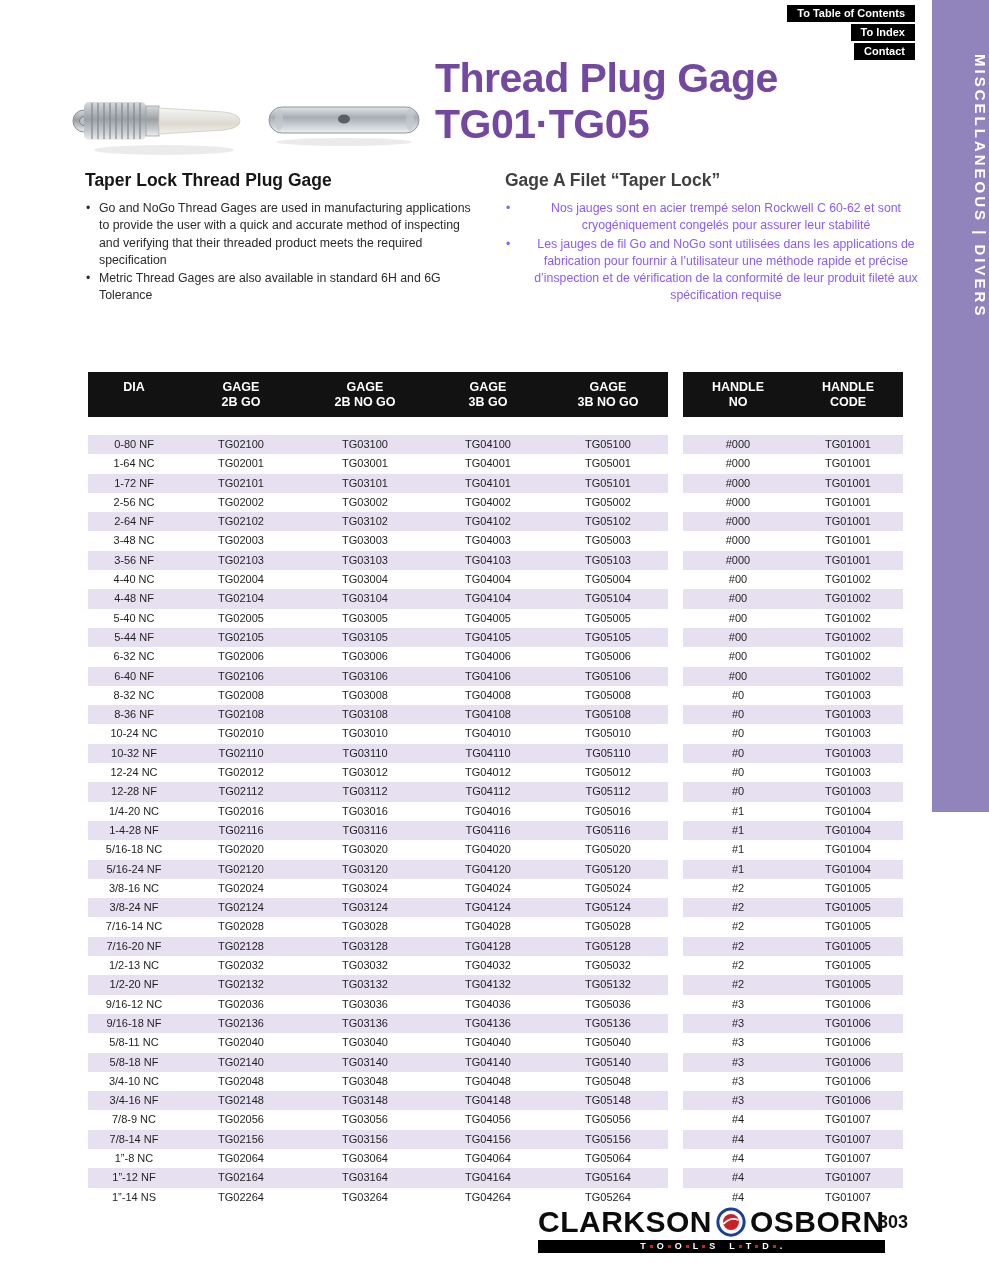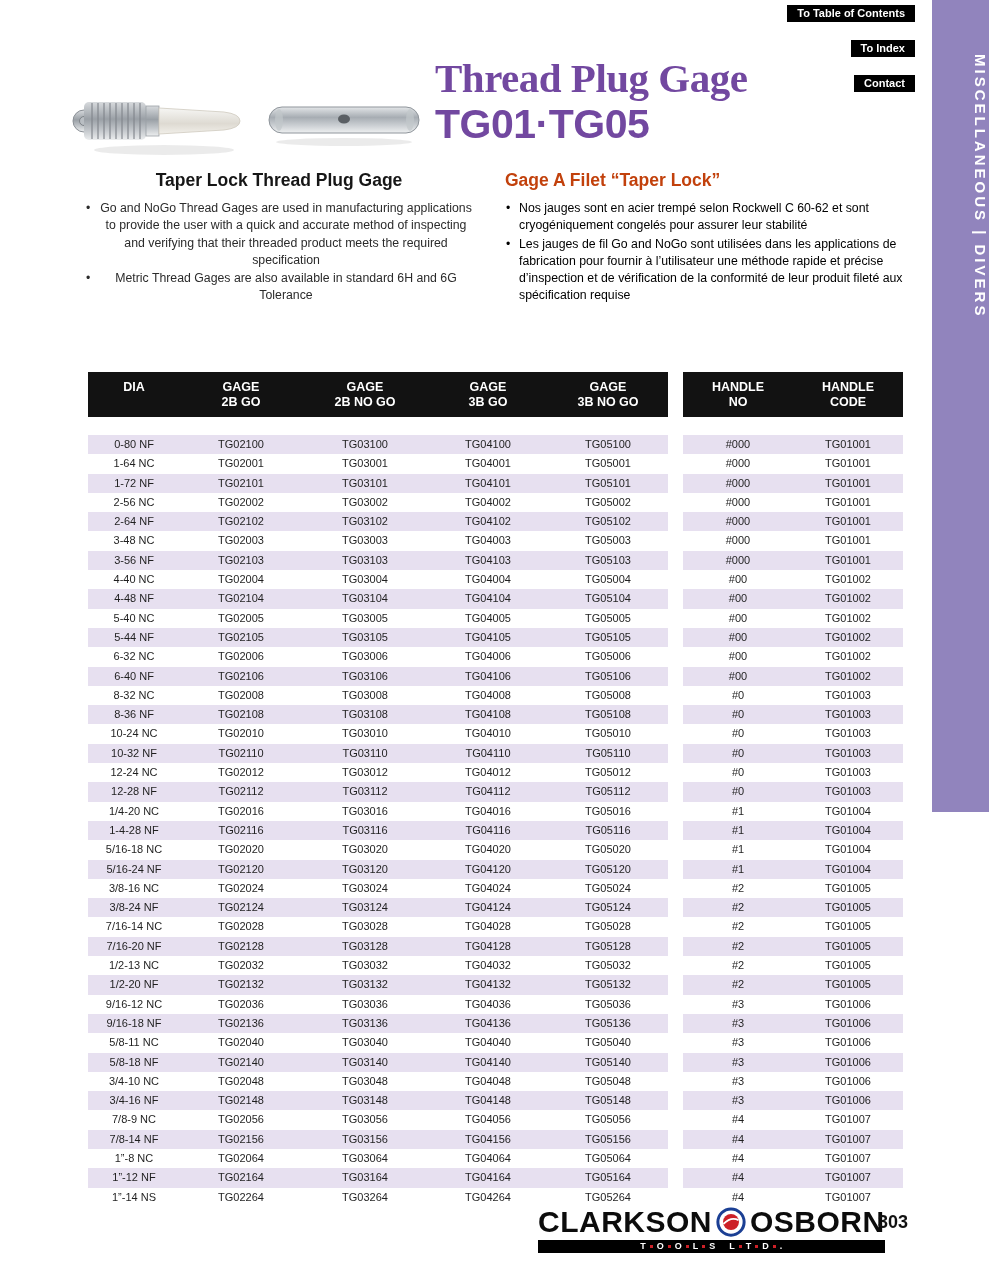--- a/index.html
+++ b/index.html
@@ -4,43 +4,43 @@
 <style>
   html,body{margin:0;padding:0;}
   body{width:989px;height:1280px;background:#ffffff;font-family:"Liberation Sans",sans-serif;position:relative;overflow:hidden;}
   .page{position:absolute;inset:0;}
 
   
   .sidebar{position:absolute;top:0;right:0;width:57px;height:812px;background:#9184bd;}
   .sidebar-text{writing-mode:vertical-rl;color:#ffffff;font-weight:bold;font-size:15px;letter-spacing:3px;margin:54px auto 0;text-align:left;white-space:nowrap;display:block;width:100%;text-align:center;}
 
   
-  .nav{position:absolute;top:5px;right:74px;display:flex;flex-direction:column;align-items:flex-end;gap:18px;}
+  .nav{position:absolute;top:5px;right:74px;display:flex;flex-direction:column;align-items:flex-end;gap:2px;}
   .nav-btn{background:#000;color:#fff;font-size:11px;font-weight:bold;padding:2px 10px 3px;cursor:pointer;white-space:nowrap;}
 
   
   .photos{position:absolute;left:72px;top:86px;display:flex;align-items:center;}
 
   
   .title{position:absolute;left:435px;top:56px;color:#7248a0;font-weight:bold;line-height:1.12;letter-spacing:-0.5px;}
-  .title .t1{font-size:41px;font-family:Liberation Serif, serif;}
+  .title .t1{font-size:41px;}
   .title .t2{font-size:41px;}
 
   
   .cols{position:absolute;left:85px;top:170px;width:848px;display:flex;}
-  .col-en{width:388px;margin-right:32px;text-align:center;}
+  .col-en{width:388px;margin-right:32px;}
   .col-fr{width:428px;}
   .col h2{margin:0 0 9px;font-size:17.5px;}
   .col-en h2{color:#161616;}
-  .col-fr h2{color:#c2410c;}
+  .col-fr h2{color:#404040;}
   .col ul{list-style:none;margin:0;padding:0;}
   .col li{position:relative;padding-left:14px;font-size:12.3px;line-height:17.3px;margin-bottom:1px;}
   .col li::before{content:"\2022";position:absolute;left:1px;top:0;}
   .col-en li{color:#2b2b2b;}
-  .col-fr li{color:#000000;}
+  .col-fr li{color:#8b5cf6;text-align:center;}
 
   
   .gagetable{position:absolute;left:88px;top:372px;width:815px;}
   .grid{display:grid;grid-template-columns:92px 122px 126px 120px 120px 15px 110px 110px;}
   .thead .hcell{background:#121212;color:#fff;text-align:center;padding:8px 0 7px;}
   .hcell .top{font-size:12.5px;font-weight:bold;line-height:15px;}
   .hcell .bottom{font-size:12.5px;font-weight:bold;line-height:15px;min-height:15px;}
   .hspace{background:transparent;}
   .tbody{margin-top:18px;}
   .trow{height:19.3px;}

